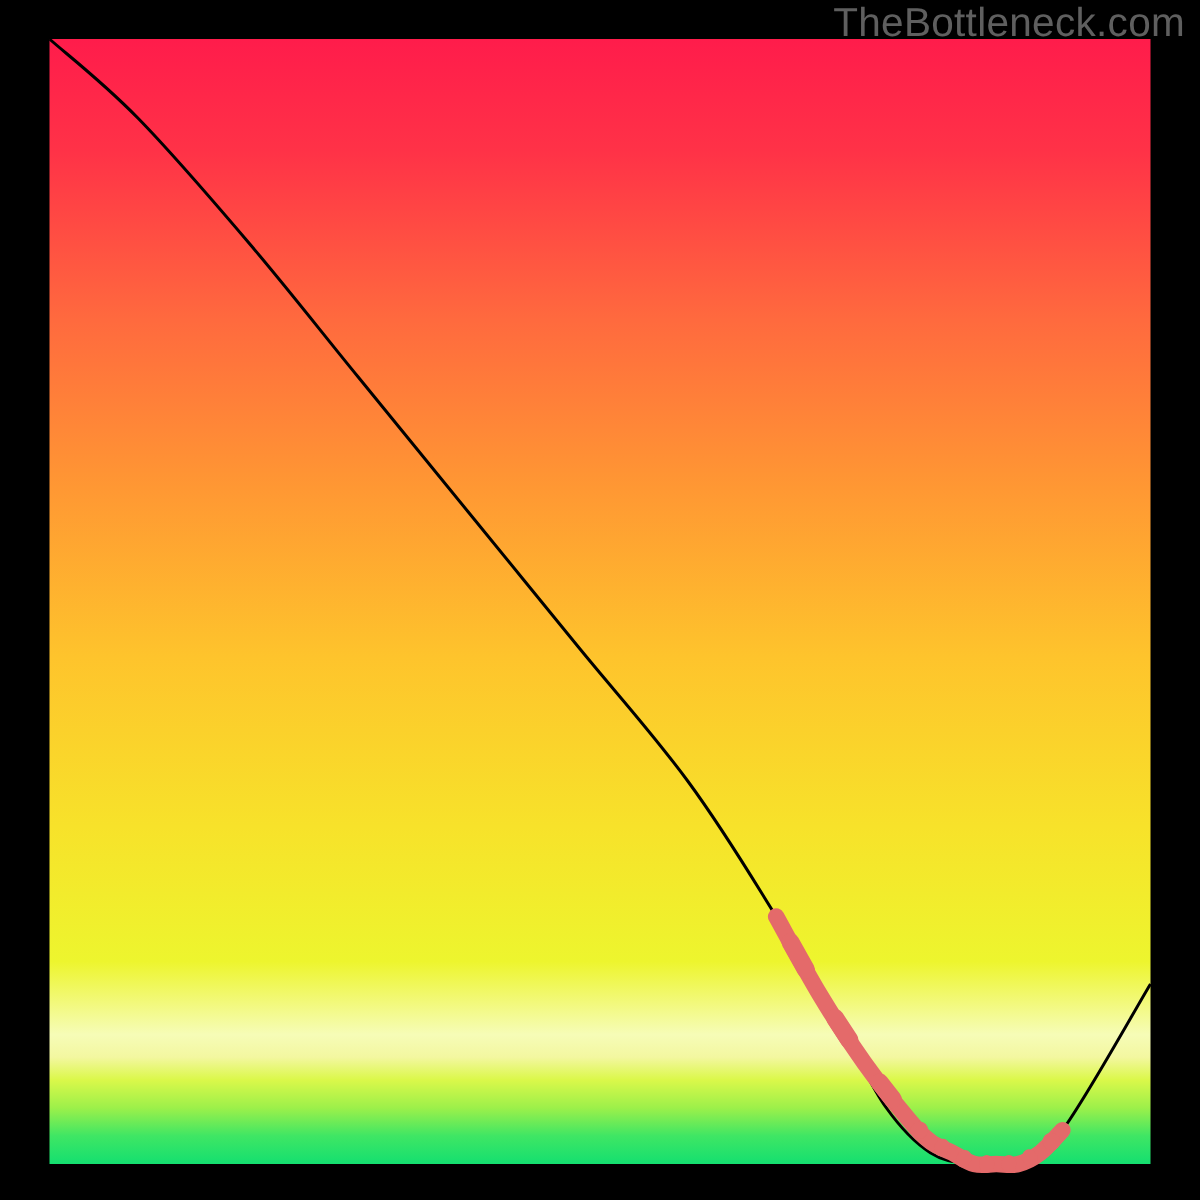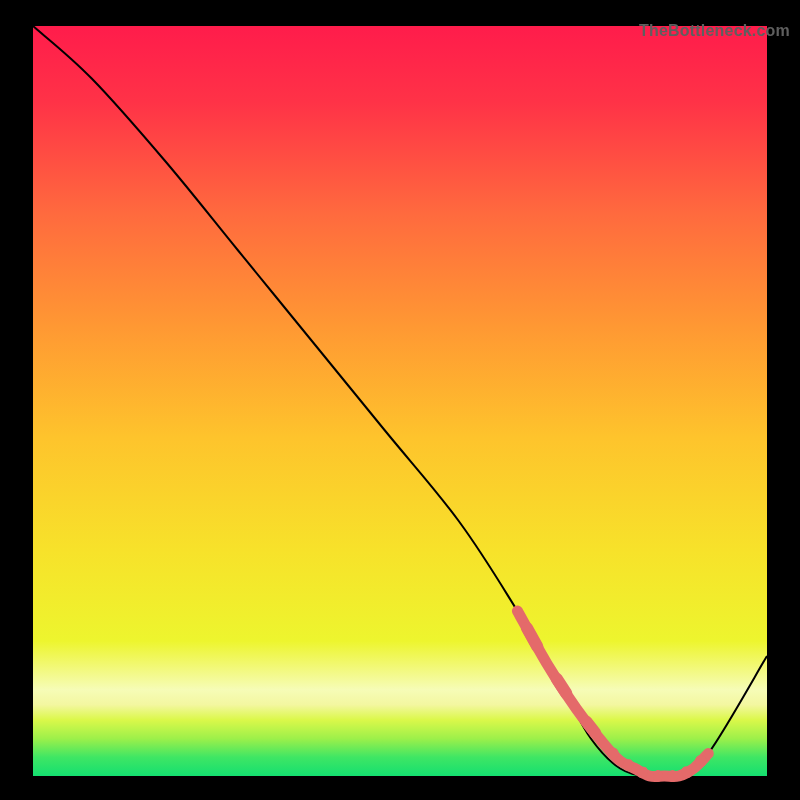--- a/index.html
+++ b/index.html
@@ -11,25 +11,25 @@
     overflow: hidden;
     font-family: Arial, Helvetica, sans-serif;
   }
   .stage {
     position: relative;
     width: 800px;
     height: 800px;
   }
   .watermark {
     position: absolute;
-    top: 22px;
+    top: 0;
     right: 10px;
     color: #5f5f5f;
-    font-size: 16px;
-    font-weight: 700;
+    font-size: 27px;
+    font-weight: 400;
     letter-spacing: 0.2px;
     z-index: 10;
   }
   svg {
     position: absolute;
     top: 0;
     left: 0;
   }
 </style>
 </head>

